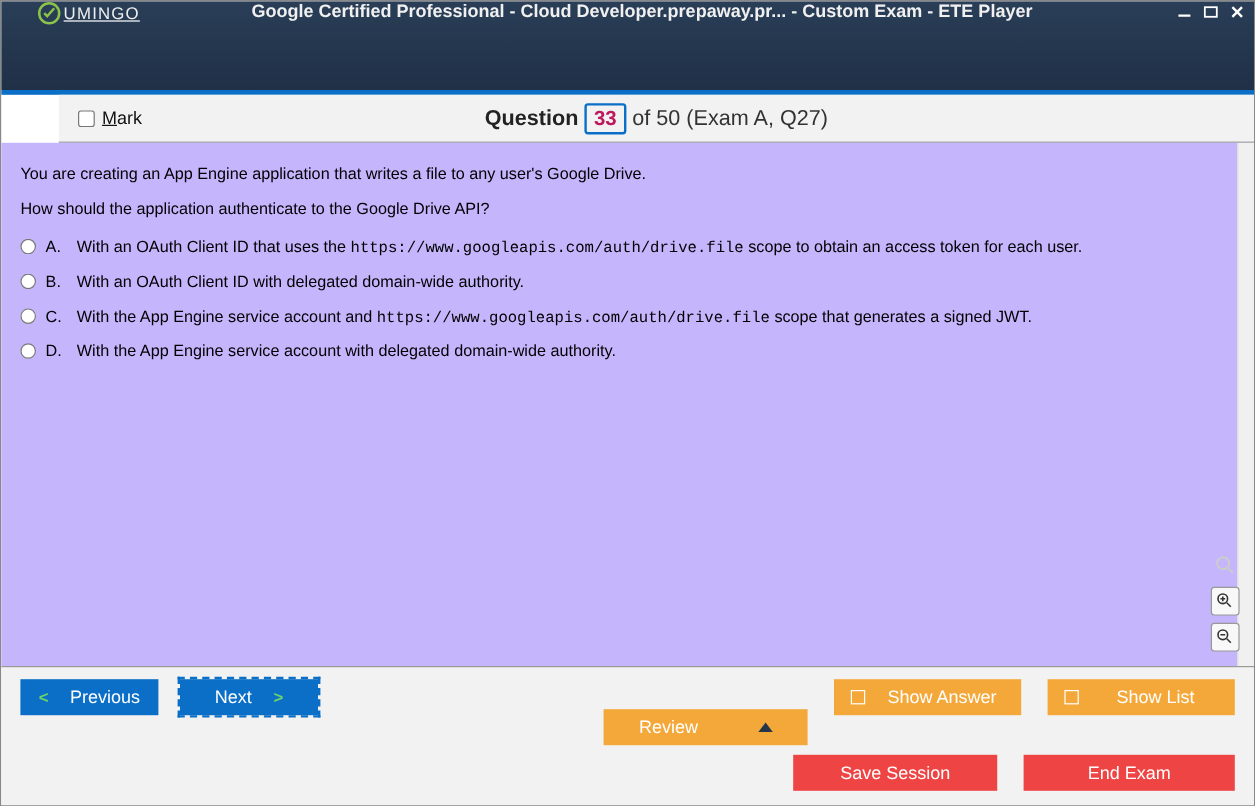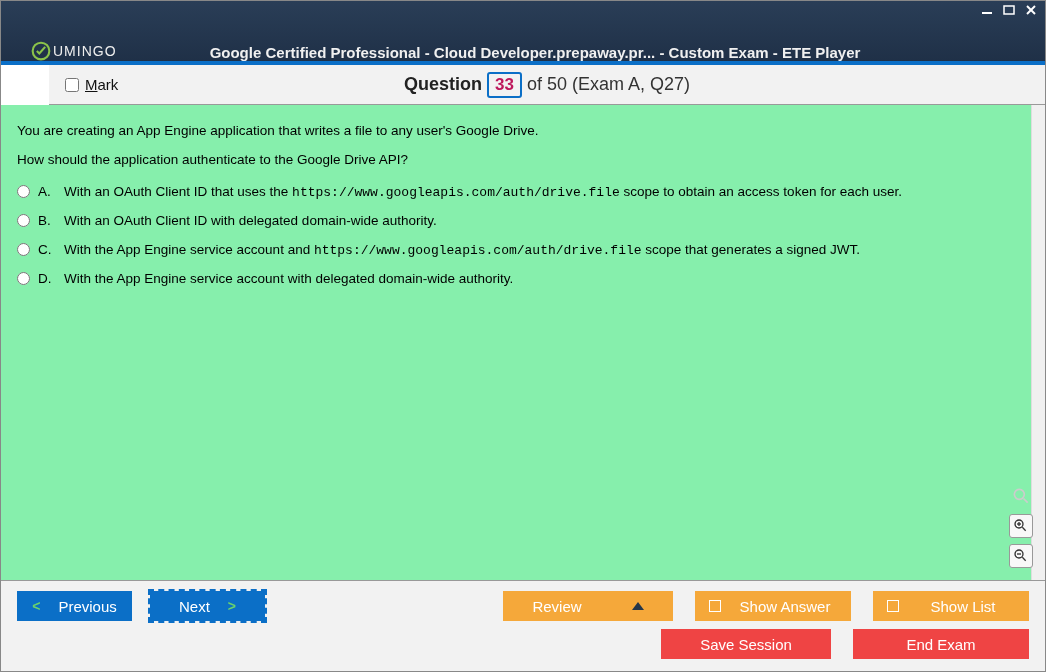--- a/index.html
+++ b/index.html
@@ -1,31 +1,31 @@
 <!DOCTYPE html>
 <html><head>
 <meta charset="utf-8">
 <style>
 * { box-sizing: border-box; margin: 0; padding: 0; }
 body { font-family: Arial, sans-serif; background: #fff; width: 1046px; height: 672px; overflow: hidden; display: flex; flex-direction: column; border: 1px solid #888; }
-.titlebar { background: linear-gradient(#2a3e57, #1f3047); height: 60px; display: flex; align-items: flex-end; position: relative; color: #fff; }
+.titlebar { background: linear-gradient(#2a3e57, #1f3047); height: 74px; display: flex; align-items: flex-start; position: relative; color: #fff; text-decoration: underline; }
 .logo { display: flex; align-items: center; margin-left: 30px; font-family: Arial; letter-spacing: 1px; }
 .logo-check { width: 20px; height: 20px; margin-right: 2px; }
 .logo-text { font-size: 14px; font-weight: normal; color: #eee; letter-spacing: 1px; }
 .title-text { position: absolute; left: 0; right: 16px; text-align: center; font-size: 15px; font-weight: bold; color: #f0f0f0; margin-left: 40px; }
 .win-controls { position: absolute; top: 2px; right: 6px; display: flex; gap: 6px; color: #fff; font-family: Arial; }
 .win-btn { width: 16px; height: 14px; display: flex; align-items: center; justify-content: center; cursor: pointer; font-weight: bold; }
 .bluebar { height: 4px; background: #0b6fc7; }
 .qheader { height: 40px; background: #f2f2f2; border-bottom: 1px solid #999; display: flex; align-items: center; padding: 0 16px; position: relative; margin-left: 48px; }
 .mark-wrap { display: flex; align-items: center; gap: 6px; color: #111; font-size: 15px; }
 .mark-wrap input { width: 14px; height: 14px; }
 .qcenter { position: absolute; left: 0; right: 0; text-align: center; font-size: 18px; color: #333; }
 .qcenter .qword { font-weight: bold; color: #222; }
 .qnum-box { display: inline-block; border: 2px solid #0b6fc7; color: #be185d; padding: 1px 6px; border-radius: 3px; font-weight: bold; font-size: 17px; }
-.content { flex: 1; padding: 18px 16px 0 16px; position: relative; overflow: auto; background: #86efac; font-size: 13.5px; color: #000; }
+.content { flex: 1; padding: 18px 16px 0 16px; position: relative; overflow: auto; background: #c4b5fd; font-size: 13.5px; color: #000; }
 .content p { margin-bottom: 14px; }
 .opts { margin-top: 8px; }
 .opt { display: flex; align-items: flex-start; gap: 8px; margin-bottom: 6px; line-height: 1.7; }
 .opt input { margin-top: 4px; width: 13px; height: 13px; }
 .opt-letter { min-width: 18px; }
 code { font-family: "Courier New", monospace; font-size: 13px; }
 .zoom-tools { position: absolute; right: 12px; bottom: 12px; display: flex; flex-direction: column; gap: 6px; align-items: center; }
 .zoom-btn { width: 24px; height: 24px; border: 1px solid #999; background: #f8f8f8; display: flex; align-items: center; justify-content: center; cursor: pointer; border-radius: 3px; font-size: 14px; color: #333; }
 .search-tool { width: 24px; height: 24px; display: flex; align-items: center; justify-content: center; color: #bbb; }
 .footer { background: #f2f2f2; border-top: 1px solid #999; padding: 10px 16px 12px 16px; }
@@ -34,21 +34,21 @@
 .btn { height: 30px; display: inline-flex; align-items: center; justify-content: center; font-size: 15px; color: #fff; cursor: pointer; border: none; padding: 0 14px; position: relative; }
 .btn-blue { background: #0b6fc7; }
 .btn-blue.nav { width: 115px; justify-content: center; gap: 18px; }
 .btn-orange { background: #f5a83a; }
 .btn-dark { background: #ef4444; }
 .chev { font-size: 14px; font-weight: bold; }
 .chev-left { color: #6bd36b; }
 .chev-right { color: #6bd36b; }
 .nav-group { display: flex; gap: 18px; }
 .right-group { display: flex; gap: 22px; }
-.review-btn { width: 170px; display: inline-flex; align-items: center; justify-content: center; gap: 50px; }
+.review-btn { width: 170px; display: inline-flex; align-items: center; justify-content: center; gap: 50px; margin-top: 25px; }
 .sa-btn, .sl-btn { width: 156px; display: inline-flex; align-items: center; padding: 0 14px; }
 .sa-btn .chk, .sl-btn .chk { width: 12px; height: 12px; border: 1px solid #fff; margin-right: 12px; }
 .sa-btn span.label, .sl-btn span.label { flex: 1; text-align: center; }
 .next-border { outline: 2px dashed #0b6fc7; outline-offset: 0; }
 .tri-up { width: 0; height: 0; border-left: 6px solid transparent; border-right: 6px solid transparent; border-bottom: 8px solid #253649; }
 .scrollbar-fake { position: absolute; top:0; right:0; width:14px; height:100%; background:#f0f0f0; border-left:1px solid #ddd; }
 </style>
 </head>
 <body>
 

